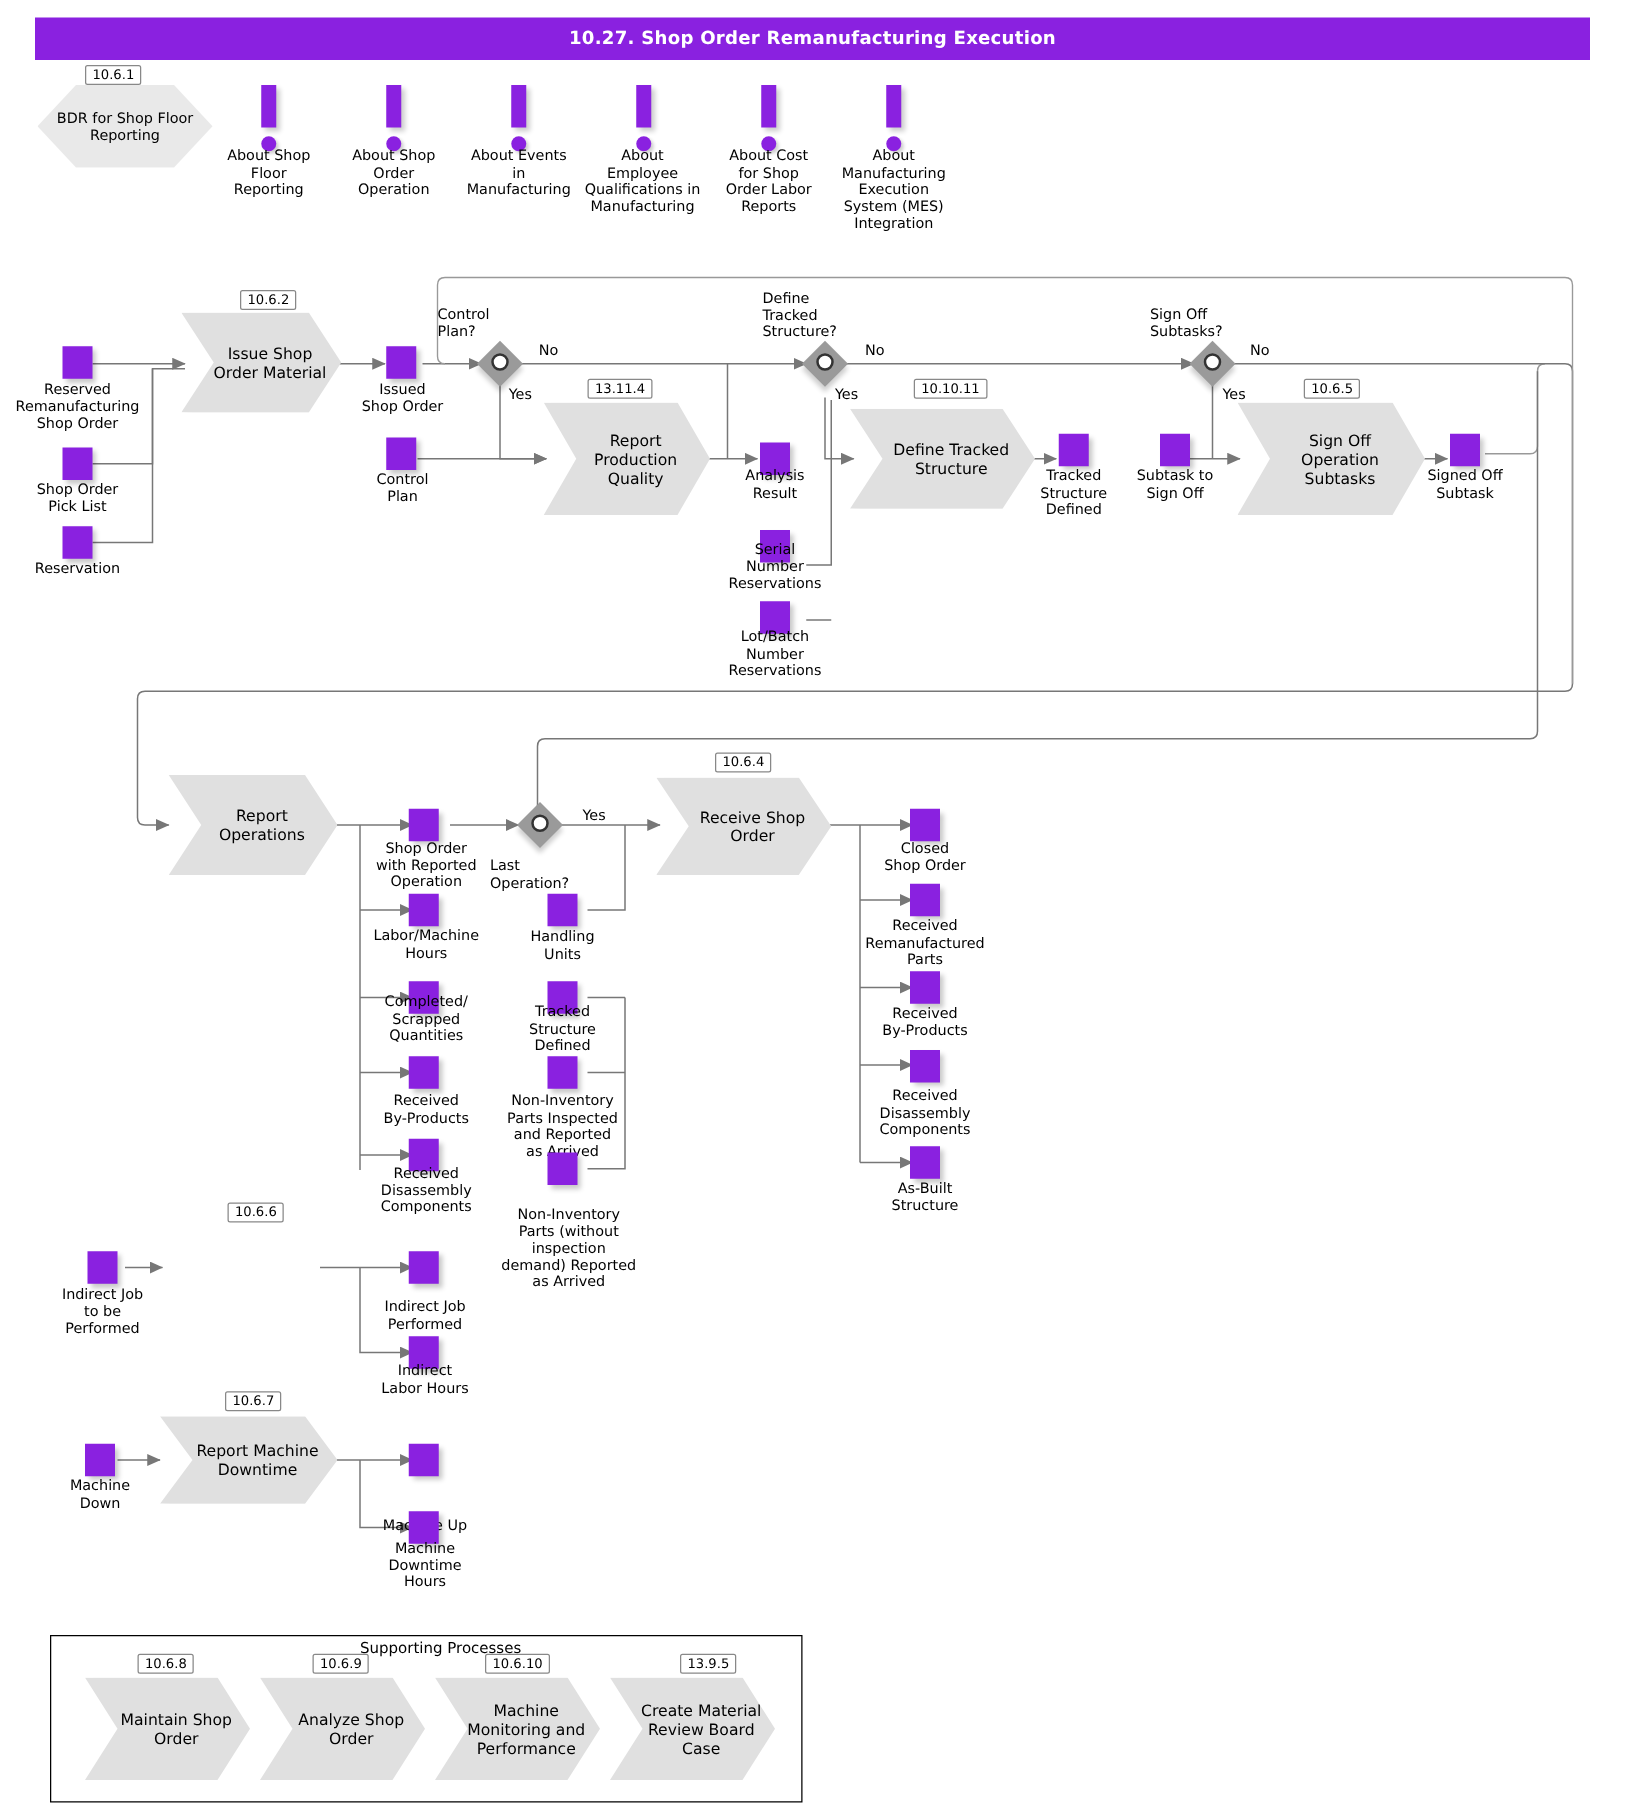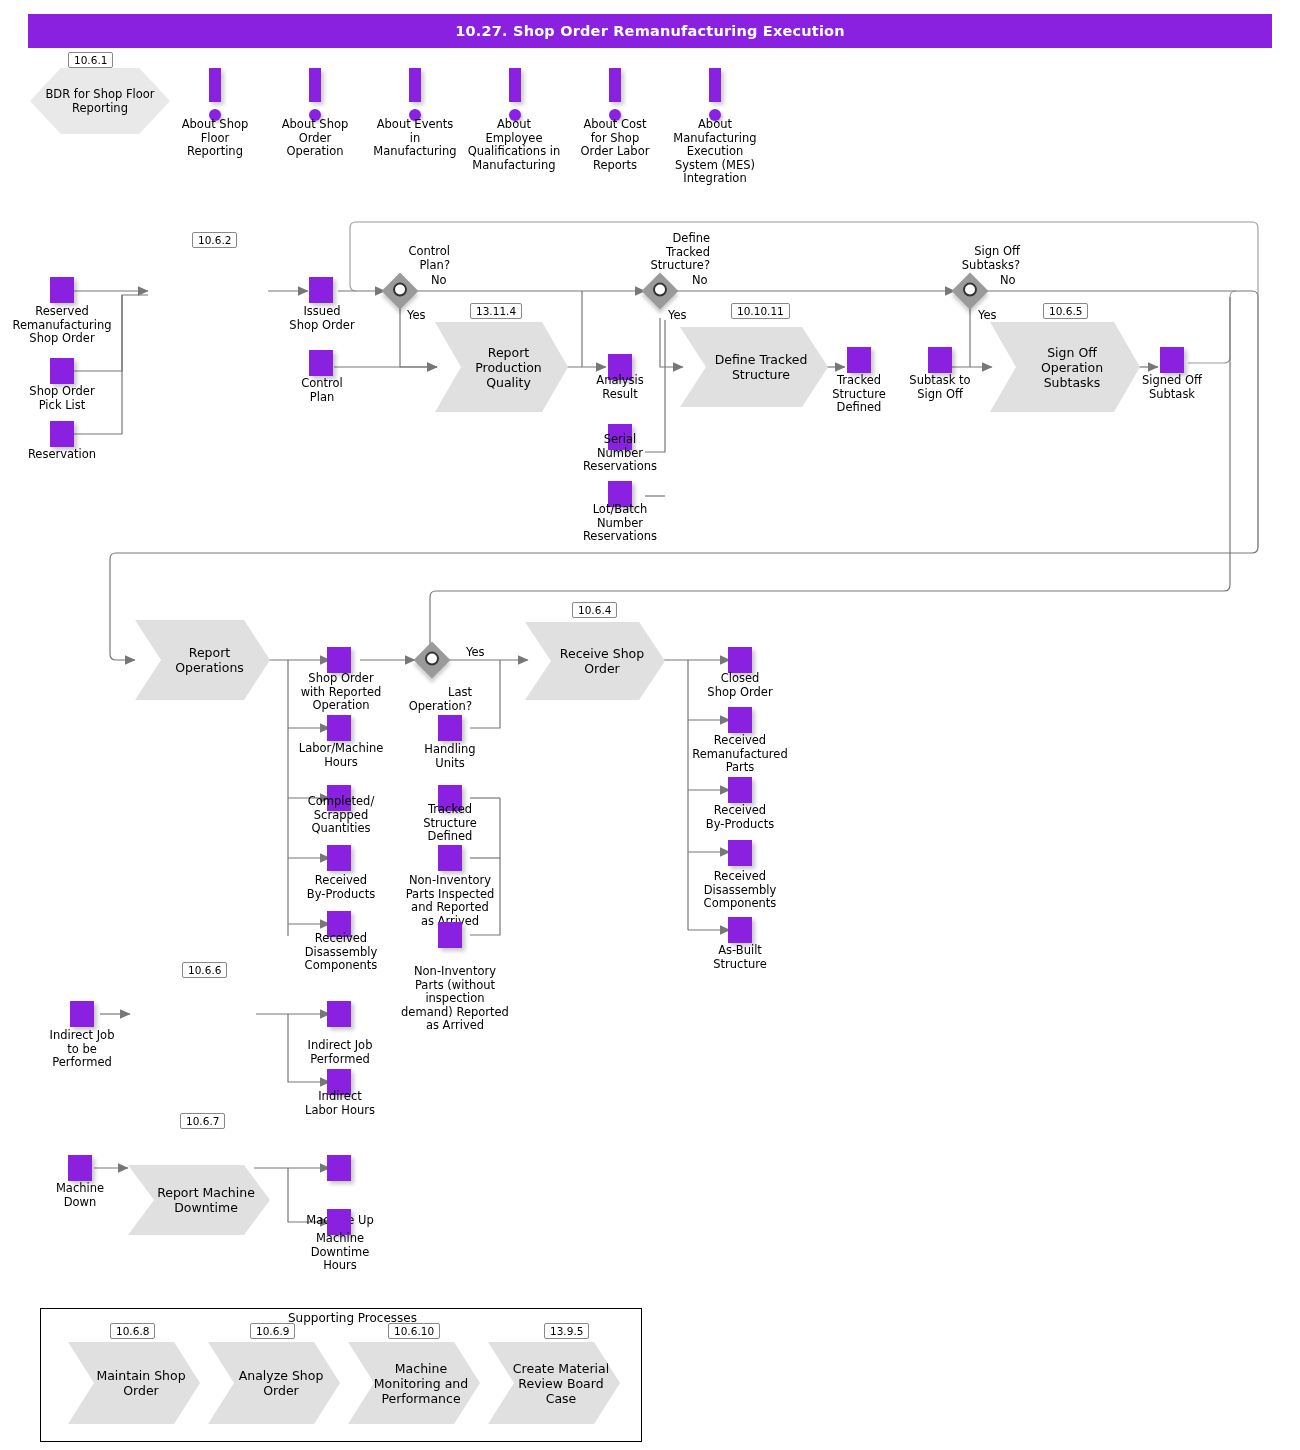--- a/index.html
+++ b/index.html
@@ -38,21 +38,21 @@
   
   .tag{position:absolute;border:1px solid #888;background:#fff;border-radius:2px;
        font-size:10.5px;padding:1px 5px;color:#000;white-space:nowrap;}
 
   
   .gw{position:absolute;width:26px;height:26px;background:#9a9a9a;
       transform:rotate(45deg);box-shadow:3px 3px 4px rgba(0,0,0,.2);}
   .gw:after{content:"";position:absolute;left:5px;top:5px;width:14px;height:14px;
             border-radius:50%;background:#fff;border:2.6px solid #333;
             box-sizing:border-box;}
-  .gwlbl{position:absolute;text-align:right;font-size:11.5px;line-height:13.5px;
+  .gwlbl{position:absolute;text-align:left;font-size:11.5px;line-height:13.5px;
          white-space:pre-line;}
   .br{position:absolute;font-size:11.5px;}
 
   
   .infoicon{position:absolute;width:12px;}
   .infoicon .bar{width:12px;height:34px;background:#8A21E0;
                  box-shadow:3px 3px 4px rgba(0,0,0,.2);}
   .infoicon .dot{width:12px;height:12px;border-radius:50%;background:#8A21E0;
                  margin-top:7px;box-shadow:2px 2px 3px rgba(0,0,0,.2);}
   .infolbl{position:absolute;text-align:center;font-size:11.5px;line-height:13.5px;
@@ -219,20 +219,24 @@
 Shop Order</div>
 
   <div class="obj" style="left:50px;top:358px;"></div>
   <div class="objlbl" style="left:12px;top:385px;width:100px;">Shop Order
 Pick List</div>
 
   <div class="obj" style="left:50px;top:421px;"></div>
   <div class="objlbl" style="left:12px;top:448px;width:100px;">Reservation</div>
 
   <div class="tag" style="left:192px;top:232px;">10.6.2</div>
+  <div class="proc" style="left:145px;top:250px;width:128px;height:80px;">
+    <span>Issue Shop
+Order Material</span>
+  </div>
 
   <div class="obj" style="left:309px;top:277px;"></div>
   <div class="objlbl" style="left:272px;top:305px;width:100px;">Issued
 Shop Order</div>
 
   <div class="obj" style="left:309px;top:350px;"></div>
   <div class="objlbl" style="left:272px;top:377px;width:100px;">Control
 Plan</div>
 
   <div class="gwlbl" style="left:350px;top:245px;width:100px;">Control
@@ -398,21 +402,21 @@
 
   <div class="obj" style="left:327px;top:1069px;"></div>
   <div class="objlbl" style="left:286px;top:1090px;width:108px;">Indirect
 Labor Hours</div>
 
   <div class="obj" style="left:68px;top:1155px;"></div>
   <div class="objlbl" style="left:30px;top:1182px;width:100px;">Machine
 Down</div>
 
   <div class="tag" style="left:180px;top:1113px;">10.6.7</div>
-  <div class="proc" style="left:128px;top:1133px;width:142px;height:70px;margin-top:32px;">
+  <div class="proc" style="left:128px;top:1133px;width:142px;height:70px;">
     <span>Report Machine
 Downtime</span>
   </div>
 
   <div class="obj" style="left:327px;top:1155px;"></div>
   <div class="objlbl" style="left:288px;top:1182px;width:104px;margin-top:32px;">Machine Up</div>
 
   <div class="obj" style="left:327px;top:1209px;"></div>
   <div class="objlbl" style="left:288px;top:1232px;width:104px;">Machine
 Downtime

